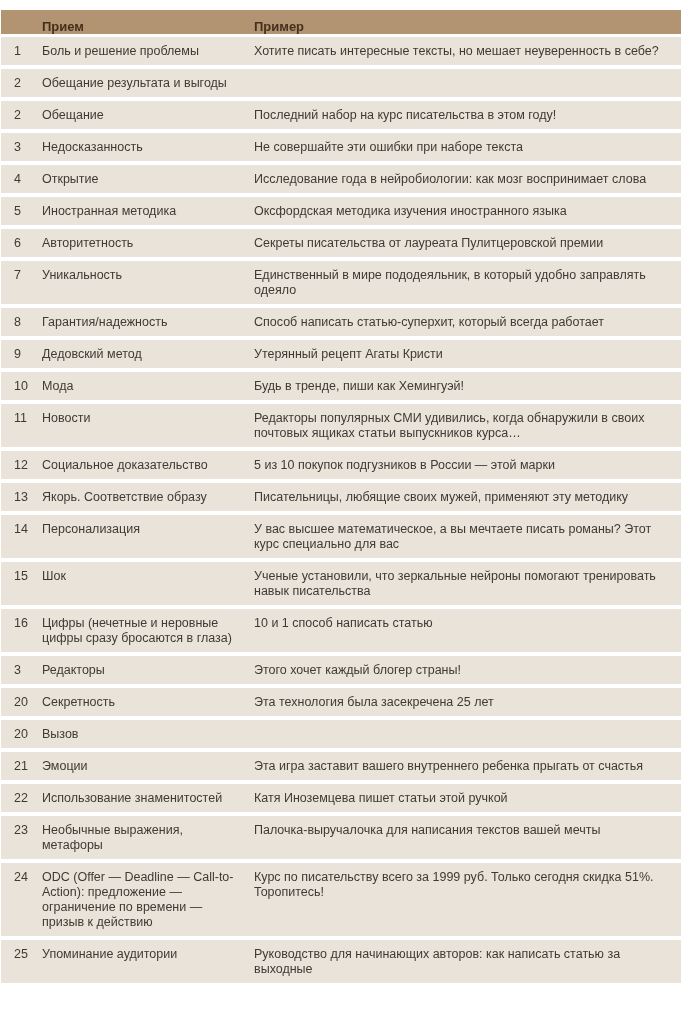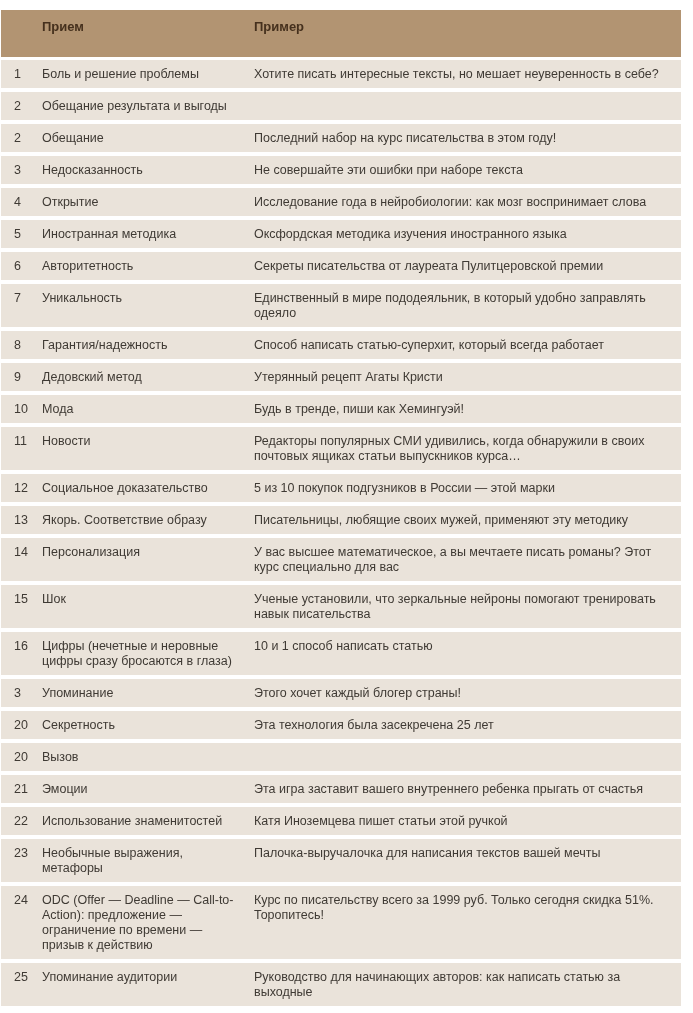--- a/index.html
+++ b/index.html
@@ -18,21 +18,21 @@
   .thead {
     display: flex;
     background: var(--header-bg, #b29472);
     color: var(--header-text, #45301d);
     font-weight: bold;
     font-size: 13px;
     line-height: 15px;
     margin-bottom: 3px;
   }
   .thead .c0 { padding-top: 9px; padding-bottom: 8px; }
-  .thead .c1, .thead .c2 { padding-top: 9px; padding-bottom: 23px; }
+  .thead .c1, .thead .c2 { padding-top: 9px; padding-bottom: 0; }
   .trow {
     display: flex;
     background: var(--row-bg, #eae3da);
     font-size: 12.5px;
     line-height: 15px;
     margin-bottom: 4px;
   }
   .c0 {
     flex: 0 0 41px;
     box-sizing: border-box;
@@ -157,21 +157,21 @@
   </div>
 
   <div class="trow">
     <div class="c0">16</div>
     <div class="c1">Цифры (нечетные и неровные цифры сразу бросаются в глаза)</div>
     <div class="c2">10 и 1 способ написать статью</div>
   </div>
 
   <div class="trow">
     <div class="c0">3</div>
-    <div class="c1">Упоминание</div>
+    <div class="c1">Редакторы</div>
     <div class="c2">Этого хочет каждый блогер страны!</div>
   </div>
 
   <div class="trow">
     <div class="c0">20</div>
     <div class="c1">Секретность</div>
     <div class="c2">Эта технология была засекречена 25 лет</div>
   </div>
 
 

